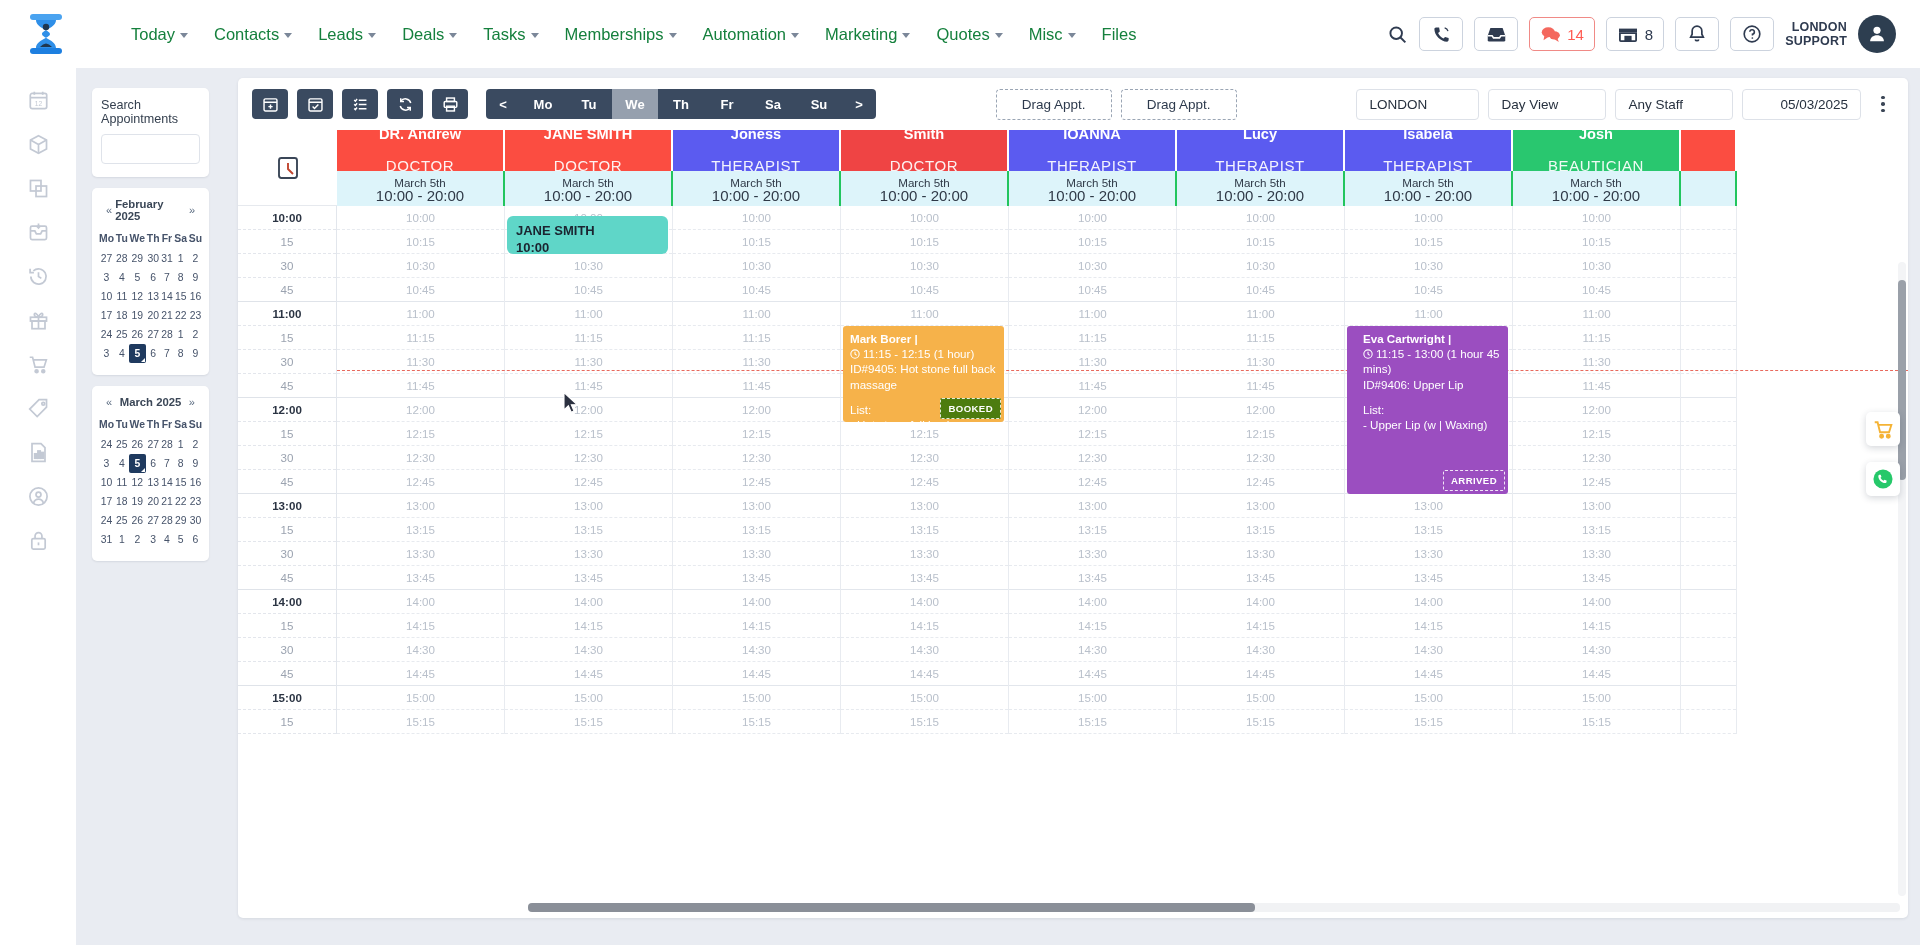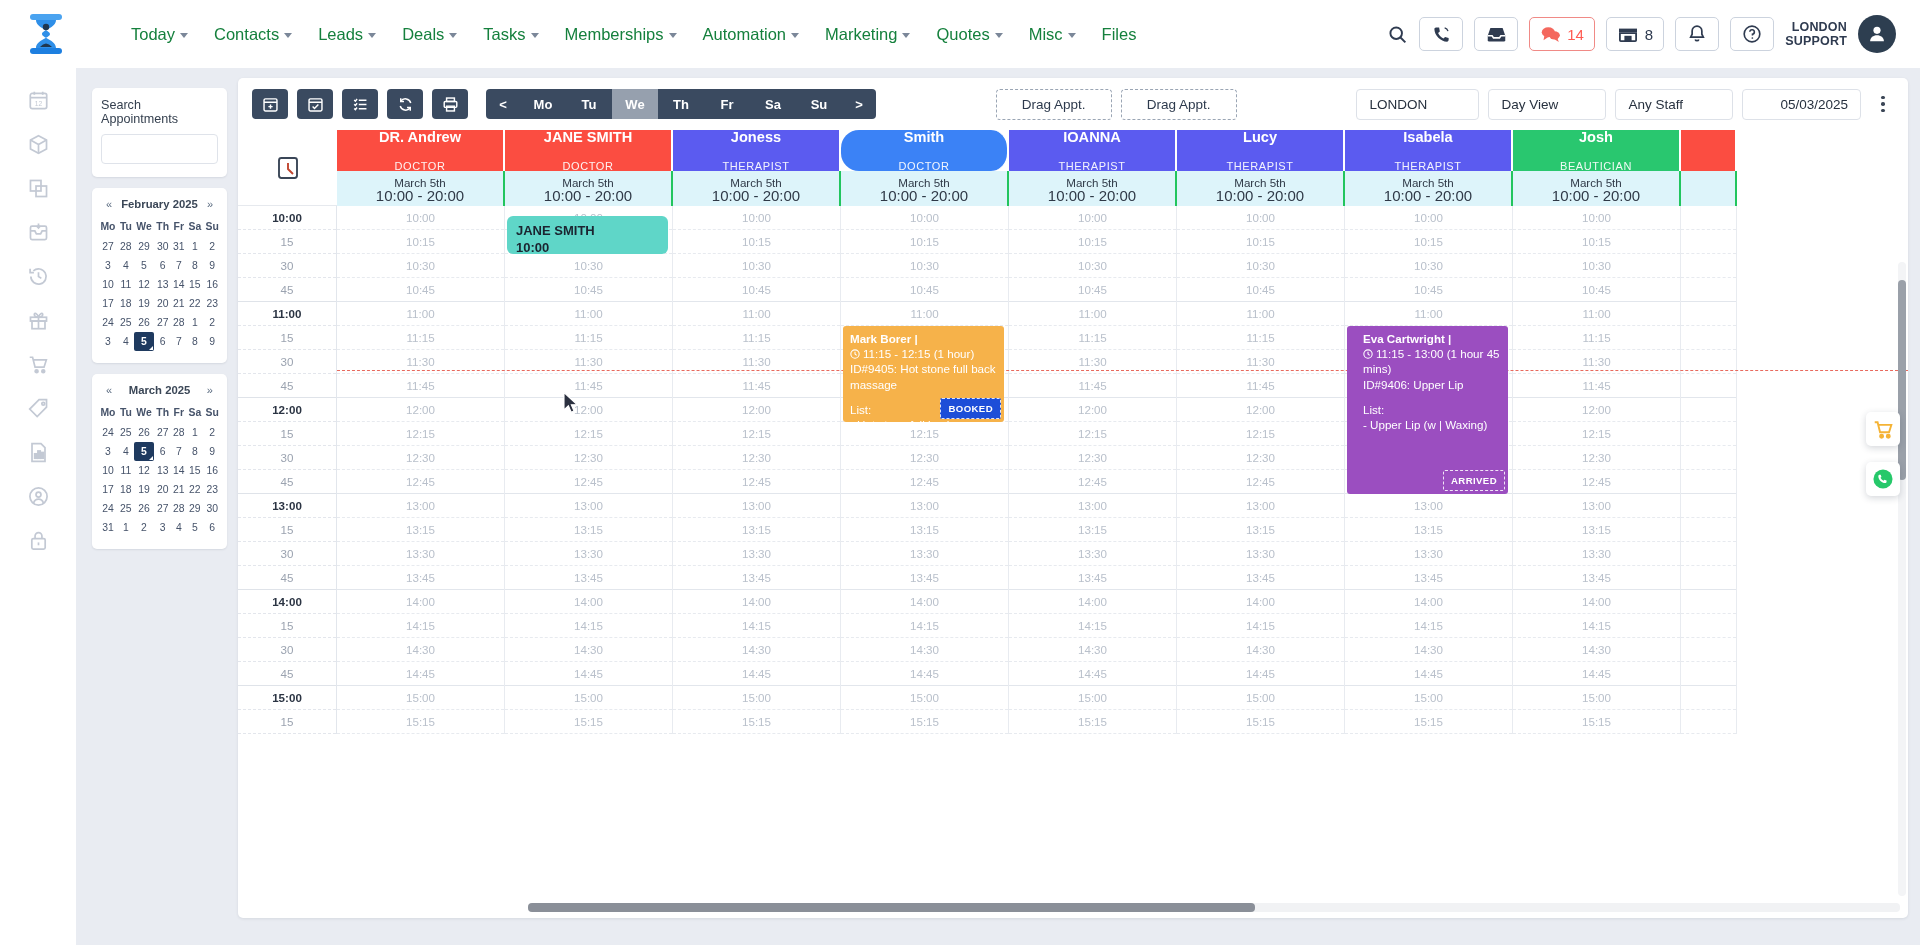--- a/index.html
+++ b/index.html
@@ -61,21 +61,21 @@
   .rail {
     position: absolute; left: 0; top: 68px; width: 76px; height: 877px;
     background: #fff;
     display: flex; flex-direction: column; align-items: center;
     padding-top: 22px; gap: 23px;
   }
   .rail .ri { color: #c3c9d4; cursor: pointer; display:flex; }
 
   
   .leftpanel {
-    position: absolute; left: 92px; top: 88px; width: 135px;
+    position: absolute; left: 92px; top: 88px; width: 117px;
   }
   .card {
     background: #fff; border-radius: 5px; box-shadow: 0 1px 2px rgba(40,50,70,.10);
     margin-bottom: 11px;
   }
   .card-srch { padding: 10px 9px 13px 9px; }
   .srch-title { font-size: 12.6px; color: #35404f; margin-bottom: 8px; }
   .srch-input {
     width: 100%; height: 30px; border: 1px solid #dfe3ea; border-radius: 4px;
     outline: none; font-size: 12px; padding: 0 7px; color: #35404f;
@@ -159,21 +159,21 @@
     display: flex; align-items: center; justify-content: center;
     border-bottom: 1px solid #e6e9ee;
   }
   .gh-col { flex: 0 0 168px; width: 168px; display: flex; flex-direction: column; }
   .gh-col.tail { flex: 0 0 56px; width: 56px; }
   .gh-name {
     height: 41px; display: flex; flex-direction: column; align-items: center; justify-content: center;
     color: #fff; border-right: 2px solid #fff;
   }
   .gh-name .n { font-size: 14.6px; font-weight: 700; line-height: 15px; }
-  .gh-name .r { font-size: 11px; letter-spacing: .6px; margin-top: 15px; opacity: .93; }
+  .gh-name .r { font-size: 15px; letter-spacing: .6px; margin-top: 15px; opacity: .93; }
   .gh-hours {
     height: 35px; background: #ddf4fa; border-right: 2px solid #22c55e;
     display: flex; flex-direction: column; align-items: center; justify-content: center;
     color: #2f3947;
   }
   .gh-hours .a { font-size: 11.6px; line-height: 13px; }
   .gh-hours .b { font-size: 15px; line-height: 13px; }
 
   .gbody { display: flex; position: relative; }
   .gb-time { width: 99px; flex: 0 0 99px; border-right: 1px solid #e2e6ec; }
@@ -721,21 +721,21 @@
             <div class="gh-name" style="background: rgb(91, 91, 240);">
               <div class="n">Joness</div>
               <div class="r">THERAPIST</div>
             </div>
             <div class="gh-hours">
               <div class="a">March 5th</div>
               <div class="b">10:00 - 20:00</div>
             </div>
           </div>
           <div class="gh-col">
-            <div class="gh-name" style="background: #3b82f6; border-radius: 18px;">
+            <div class="gh-name" style="background: #ef4444;">
               <div class="n">Smith</div>
               <div class="r">DOCTOR</div>
             </div>
             <div class="gh-hours">
               <div class="a">March 5th</div>
               <div class="b">10:00 - 20:00</div>
             </div>
           </div>
           <div class="gh-col">
             <div class="gh-name" style="background: rgb(91, 91, 240);">
@@ -916,21 +916,21 @@
             <div class="appt" style="top: 120px; height: 96px; background: rgb(246, 178, 74);">
               <div class="ttl">Mark Borer |</div>
               <div class="meta"><svg width="10" height="10" viewBox="0 0 12 12" style="vertical-align:-1px;margin-right:3px">
                   <circle cx="6" cy="6" r="5" fill="none" stroke="#fff" stroke-width="1.3"></circle>
                   <path d="M6 3.2V6l2 1.6" stroke="#fff" stroke-width="1.3" fill="none"></path>
                 </svg>11:15 - 12:15 (1 hour)</div>
               <div class="meta">ID#9405: Hot stone full back massage</div>
               <div class="gap"></div>
               <div class="meta">List:</div>
               <div class="meta">- Hot stone full back</div>
-              <div class="badge" style="background: #1d4ed8;">BOOKED</div>
+              <div class="badge" style="background: #4d7c0f;">BOOKED</div>
             </div>
           </div>
           <div class="gb-col">
             <div class="cslot">10:00</div>
             <div class="cslot">10:15</div>
             <div class="cslot">10:30</div>
             <div class="cslot q45">10:45</div>
             <div class="cslot">11:00</div>
             <div class="cslot">11:15</div>
             <div class="cslot">11:30</div>

